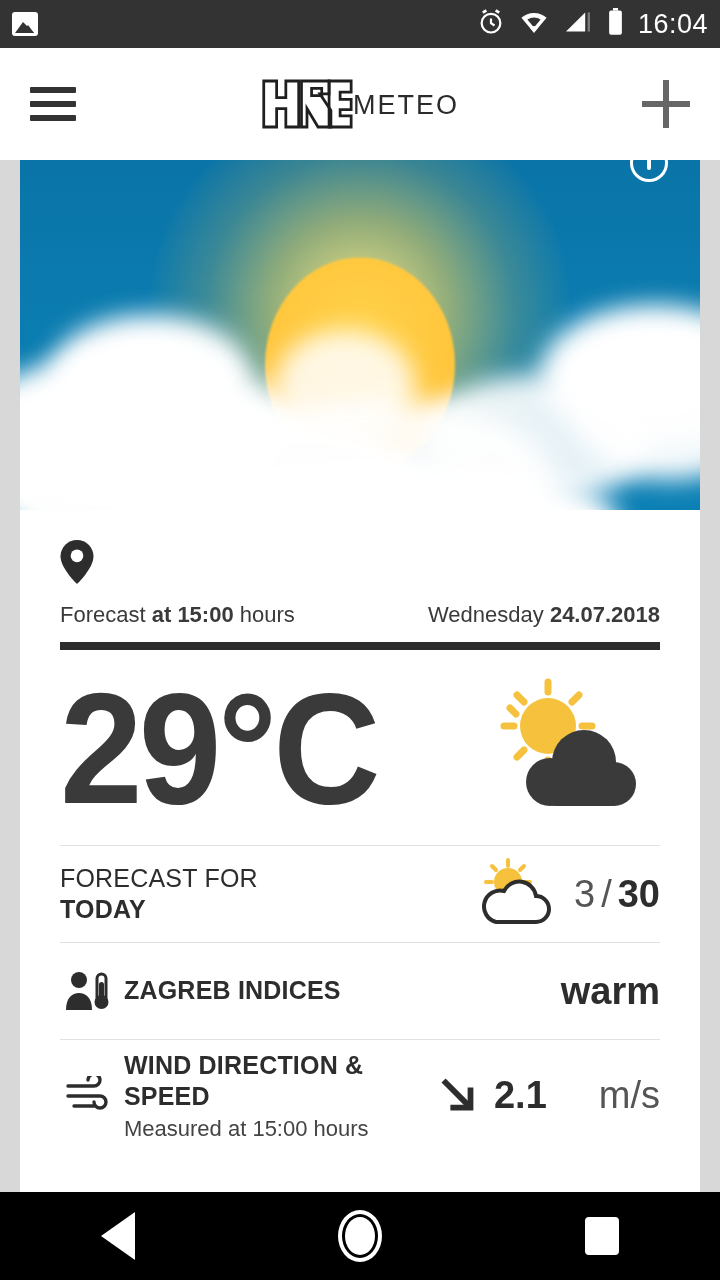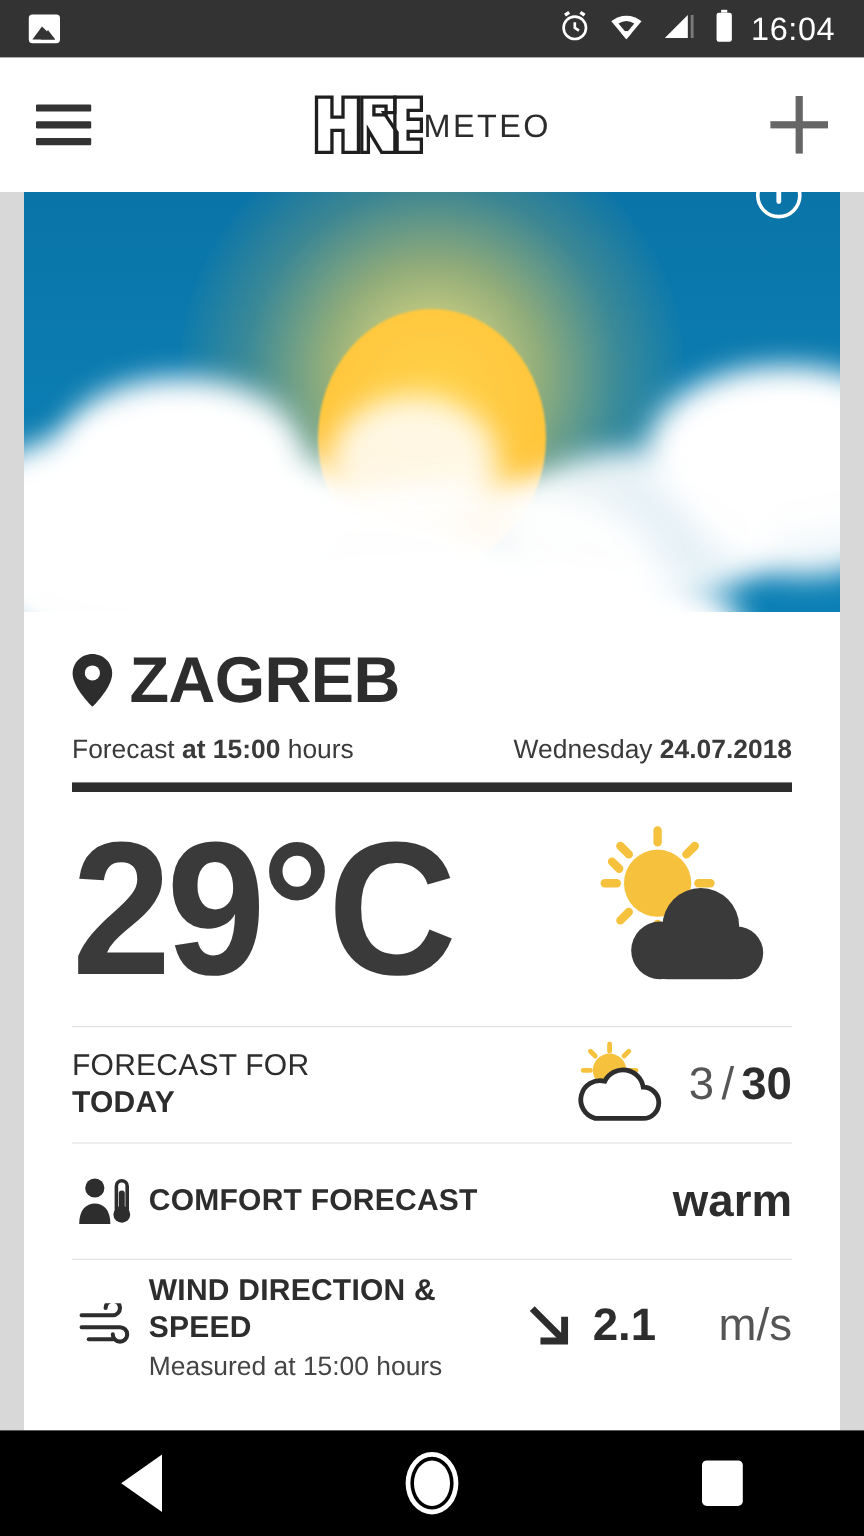--- a/index.html
+++ b/index.html
@@ -8,21 +8,21 @@
     background:#d8d8d8;
     font-family:"Liberation Sans", sans-serif;
     overflow:hidden;
   }
   .phone { position:relative; width:720px; height:1280px; background:#d8d8d8; }
 
   
   .statusbar {
     position:absolute; top:0; left:0; width:720px; height:48px;
     background:#333333; display:flex; align-items:center;
-    padding:0 24px; color:#ffffff;
+    padding:0 12px; color:#ffffff;
   }
   .sb-left { display:flex; align-items:center; gap:10px; }
   .sb-right { margin-left:auto; display:flex; align-items:center; gap:14px; }
   .sb-time { font-size:27px; font-weight:400; letter-spacing:.5px; color:#fff; }
   .icon-gallery {
     width:26px; height:24px; background:#fff; border-radius:3px;
     position:relative; overflow:hidden;
   }
   .icon-gallery::after {
     content:""; position:absolute; left:3px; bottom:3px;
@@ -231,21 +231,20 @@
       <div class="info-badge"></div>
     </div>
 
     <div class="body">
 
       <div class="city-row">
         <svg class="pin" viewBox="0 0 24 32">
           <path d="M12 0 C5.4 0 0 5.3 0 11.8 C0 20.6 12 32 12 32 S24 20.6 24 11.8 C24 5.3 18.6 0 12 0 Z" fill="#2d2d2d"></path>
           <circle cx="12" cy="11.5" r="4.6" fill="#ffffff"></circle>
         </svg>
-        <div class="city">ZAGREB</div>
       </div>
 
       <div class="meta-row">
         <div class="meta-l"><span>Forecast </span><b>at 15:00</b><span> hours</span></div>
         <div class="meta-r"><span>Wednesday </span><b>24.07.2018</b></div>
       </div>
 
       <div class="hr-thick"></div>
 
       <div class="temp-row">
@@ -317,21 +316,21 @@
             <g fill="#2d2d2d">
               <circle cx="14" cy="10" r="8"></circle>
               <path d="M1 40 C1 28 7 23 14 23 C21 23 27 28 27 40 Z"></path>
               <rect x="32" y="4" width="9" height="28" rx="4.5" fill="none" stroke="#2d2d2d" stroke-width="3"></rect>
               <circle cx="36.5" cy="32" r="7"></circle>
               <rect x="34" y="12" width="5" height="18" rx="2.5"></rect>
             </g>
           </svg>
         </div>
         <div class="row-txt">
-          <div class="row-title">COMFORT FORECAST</div>
+          <div class="row-title">ZAGREB INDICES</div>
         </div>
         <div class="row-val">
           <span class="val-big">warm</span>
         </div>
       </div>
 
       <div class="hr-thin"></div>
 
       <div class="row">
         <div class="row-ico">

